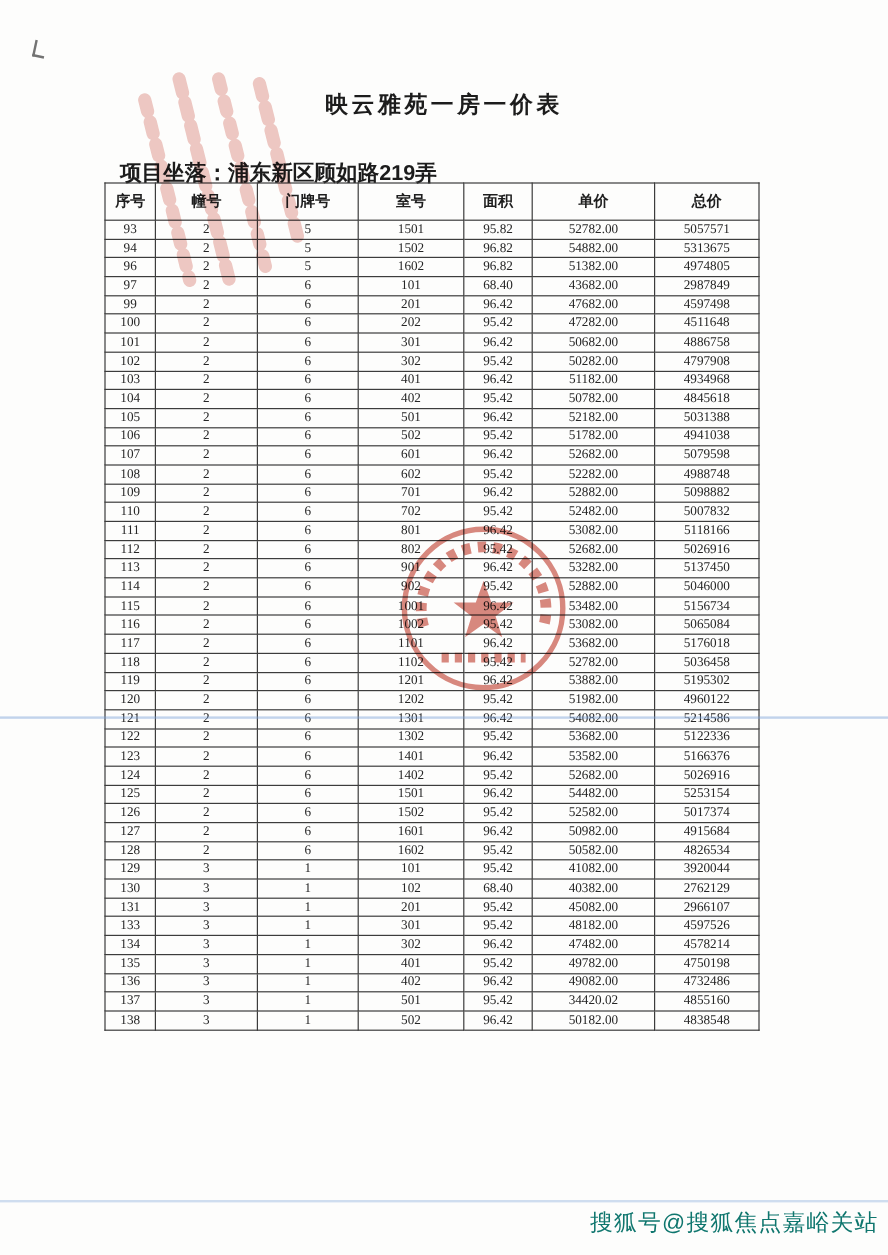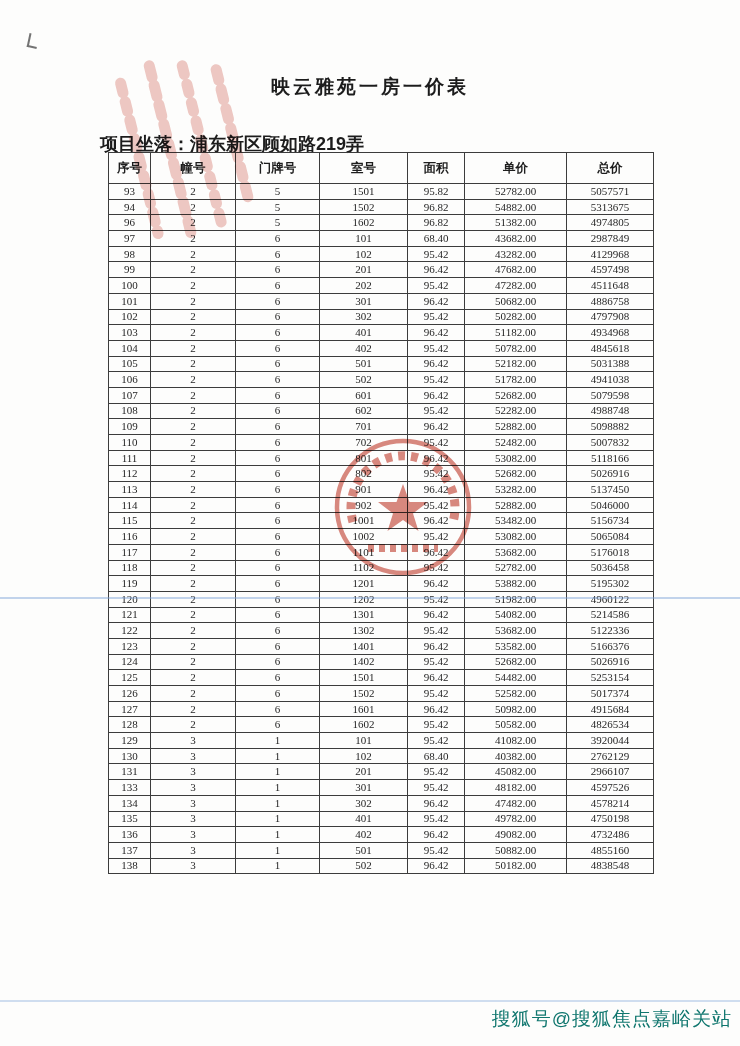--- a/index.html
+++ b/index.html
@@ -36,21 +36,21 @@
   .doc-subtitle {
     position: absolute;
     top: 132px; left: 100px;
     font-size: 18px;
     font-weight: bold;
     color: #1c1c1c;
     font-family: "Liberation Sans", sans-serif;
   }
   table.price-table {
     position: absolute;
-    left: 108px; top: 152px;
+    left: 87px; top: 152px;
     width: 545px;
     border-collapse: collapse;
     table-layout: fixed;
   }
   table.price-table th {
     border: 1.4px solid #3c3c3c;
     height: 31px;
     font-size: 12.5px;
     font-weight: bold;
     text-align: center;
@@ -157,29 +157,20 @@
         <tr>
           <td>97</td>
           <td>2</td>
           <td>6</td>
           <td>101</td>
           <td>68.40</td>
           <td>43682.00</td>
           <td>2987849</td>
         </tr>
         <tr>
-          <td>98</td>
-          <td>2</td>
-          <td>6</td>
-          <td>102</td>
-          <td>95.42</td>
-          <td>43282.00</td>
-          <td>4129968</td>
-        </tr>
-        <tr>
           <td>99</td>
           <td>2</td>
           <td>6</td>
           <td>201</td>
           <td>96.42</td>
           <td>47682.00</td>
           <td>4597498</td>
         </tr>
         <tr>
           <td>100</td>
@@ -504,21 +495,21 @@
           <td>96.42</td>
           <td>49082.00</td>
           <td>4732486</td>
         </tr>
         <tr>
           <td>137</td>
           <td>3</td>
           <td>1</td>
           <td>501</td>
           <td>95.42</td>
-          <td>50882.00</td>
+          <td>34420.02</td>
           <td>4855160</td>
         </tr>
         <tr>
           <td>138</td>
           <td>3</td>
           <td>1</td>
           <td>502</td>
           <td>96.42</td>
           <td>50182.00</td>
           <td>4838548</td>

